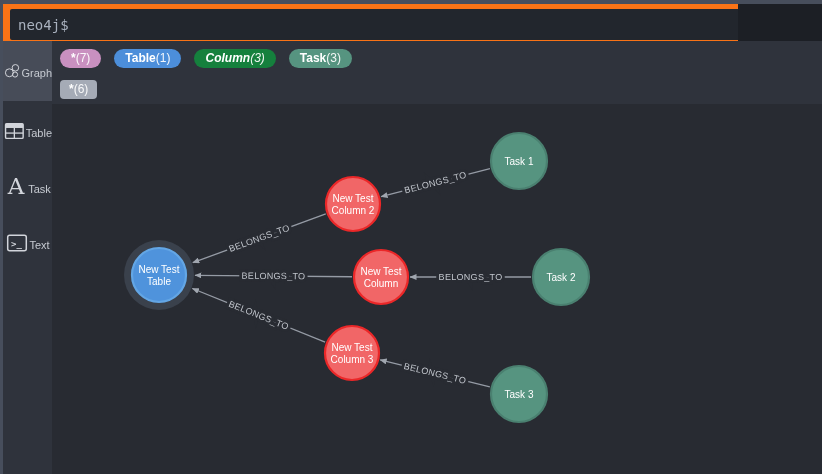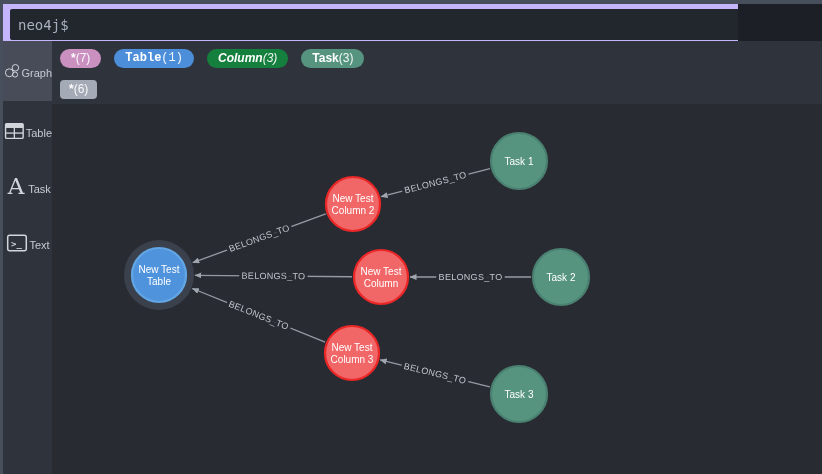--- a/index.html
+++ b/index.html
@@ -3,21 +3,21 @@
 <meta charset="utf-8">
 <style>
   html,body{margin:0;padding:0;background:#1c1f25;}
   body{width:822px;height:474px;position:relative;overflow:hidden;
        font-family:"Liberation Sans","DejaVu Sans",sans-serif;-webkit-font-smoothing:antialiased;}
   .abs{position:absolute;}
   
   #frame-top{left:0;top:0;width:822px;height:4px;background:#474e5c;}
   #frame-left{left:0;top:4px;width:3px;height:470px;background:#474e5c;}
   
-  #cmdbar{left:3px;top:4px;width:735px;height:37px;background:#c4b5fd;}
+  #cmdbar{left:3px;top:4px;width:735px;height:37px;background:#f97316;}
   #editor{position:absolute;left:7px;top:5px;right:0;bottom:1px;background:#22262d;
           border-radius:2px 0 0 2px;display:flex;align-items:center;padding-left:8px;
           font-family:"DejaVu Sans Mono","Liberation Mono",monospace;font-size:14px;}
   #editor .prompt{color:#a9b1be;}
   #editor .query{color:#f0f2f6;margin-left:9px;}
   
   #sidebar{left:3px;top:41px;width:49px;height:433px;background:#2f333c;}
   .side-item{position:absolute;left:0;width:49px;display:flex;
              align-items:center;justify-content:center;cursor:pointer;}
   .side-item.selected{background:#474c58;}
@@ -84,21 +84,21 @@
       <rect x="2.7" y="3.2" width="18.6" height="15.6" rx="2" fill="none" stroke="#d2d5db" stroke-width="1.5"></rect>
       <text x="6" y="14.5" font-family="DejaVu Sans Mono, Liberation Mono, monospace" font-size="9" font-weight="bold" fill="#d2d5db">&gt;_</text>
     </svg>
     <span class="side-label">Text</span>
   </div>
 </div>
 
 <div id="legend" class="abs">
   <div id="node-badges" class="badge-row">
       <span class="badge node" style="background: rgb(201, 144, 192);"><b>*</b><span class="cnt">(7)</span></span>
-      <span class="badge node" style="background: rgb(76, 142, 218); font-family: Liberation Mono, monospace;"><b>Table</b><span class="cnt">(1)</span></span>
+      <span class="badge node" style="background: rgb(76, 142, 218);"><b>Table</b><span class="cnt">(1)</span></span>
       <span class="badge node" style="background: #15803d; font-style: italic;"><b>Column</b><span class="cnt">(3)</span></span>
       <span class="badge node" style="background: rgb(86, 148, 128);"><b>Task</b><span class="cnt">(3)</span></span>
     </div>
   <div id="rel-badges" class="badge-row">
       <span class="badge rel" style="background: rgb(165, 171, 182);"><b>*</b><span class="cnt">(6)</span></span>
     </div>
 </div>
 
 <div id="canvas" class="abs">
   <svg id="gsvg" width="770" height="370" viewBox="0 0 770 370">

